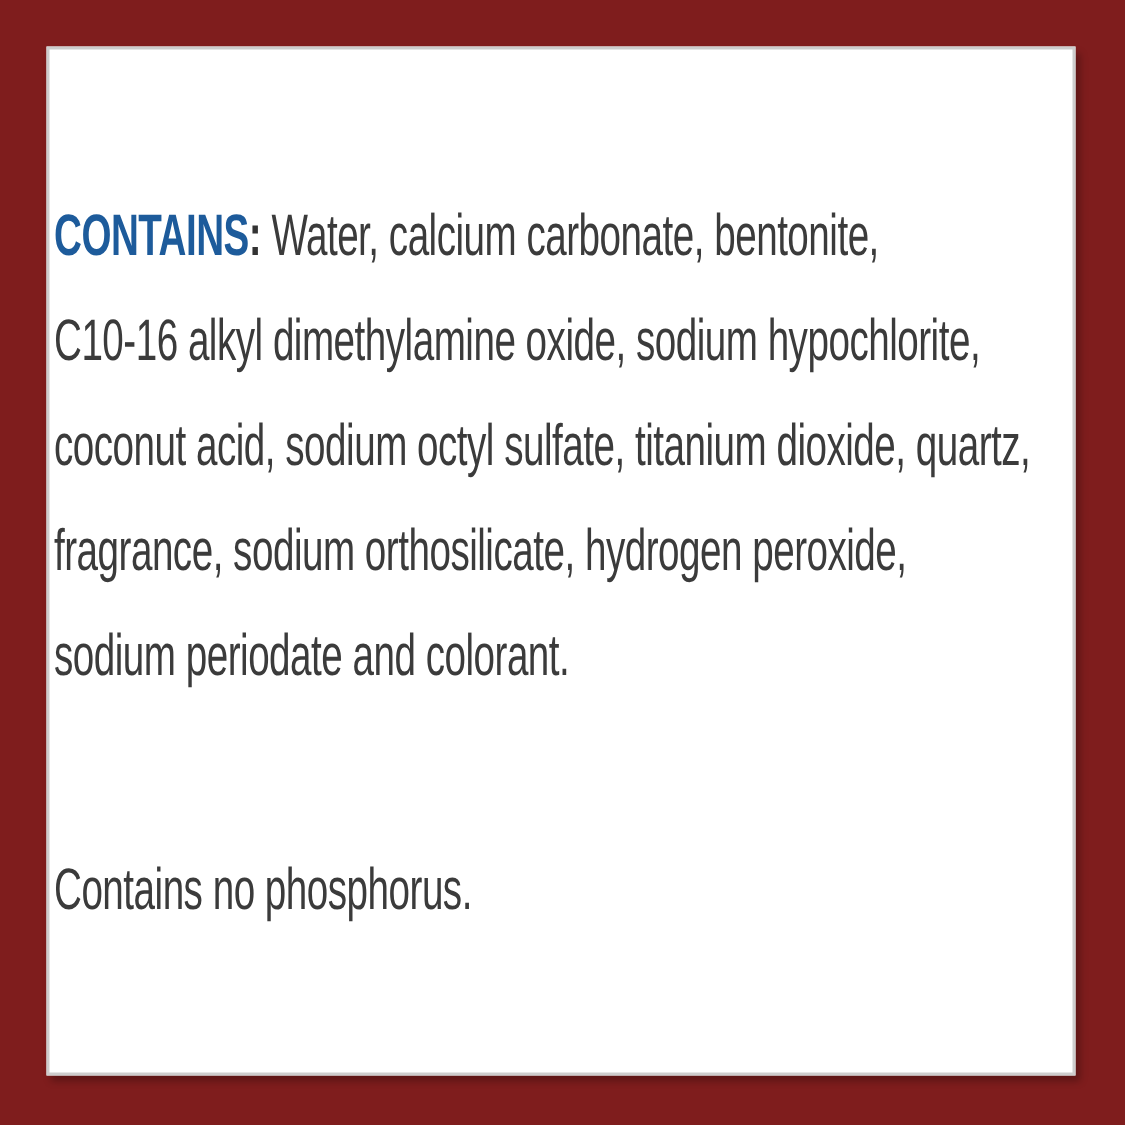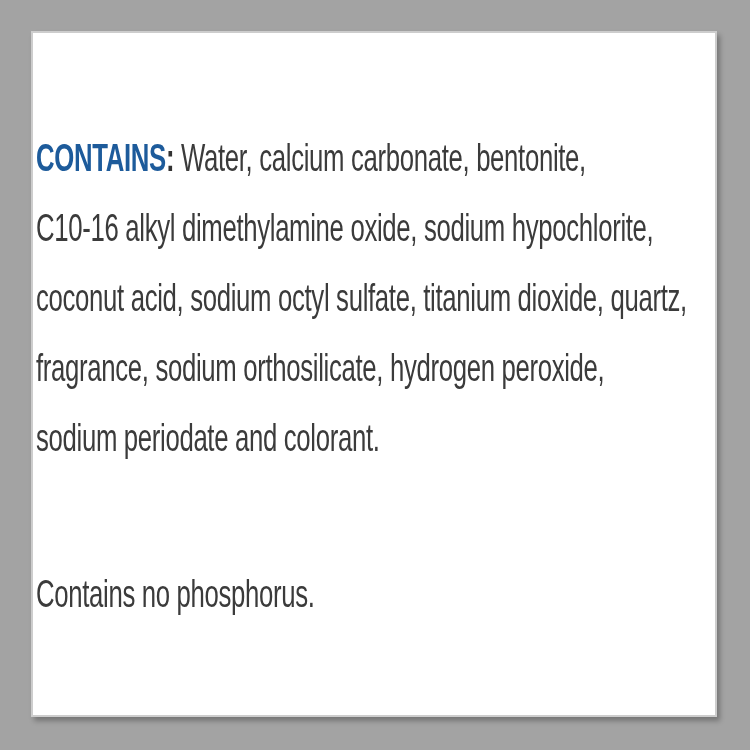--- a/index.html
+++ b/index.html
@@ -8,21 +8,21 @@
     width: 750px;
     height: 750px;
     background: #ffffff;
     font-family: "Liberation Sans", "DejaVu Sans", sans-serif;
     overflow: hidden;
   }
   .stage {
     position: relative;
     width: 750px;
     height: 750px;
-    background: #a3a3a3;
+    background: #7f1d1d;
   }
   .label-card {
     position: absolute;
     left: 31px;
     top: 31px;
     width: 686px;
     height: 686px;
     box-sizing: border-box;
     background: #ffffff;
     border: 2px solid #cdcdcd;

